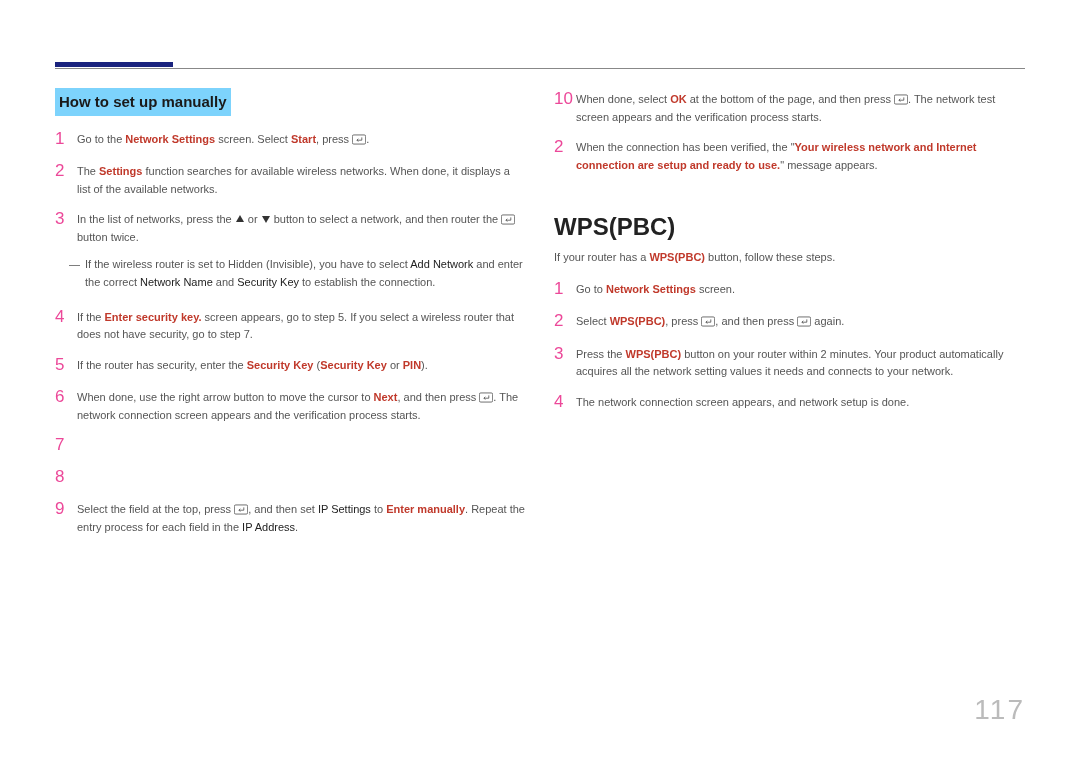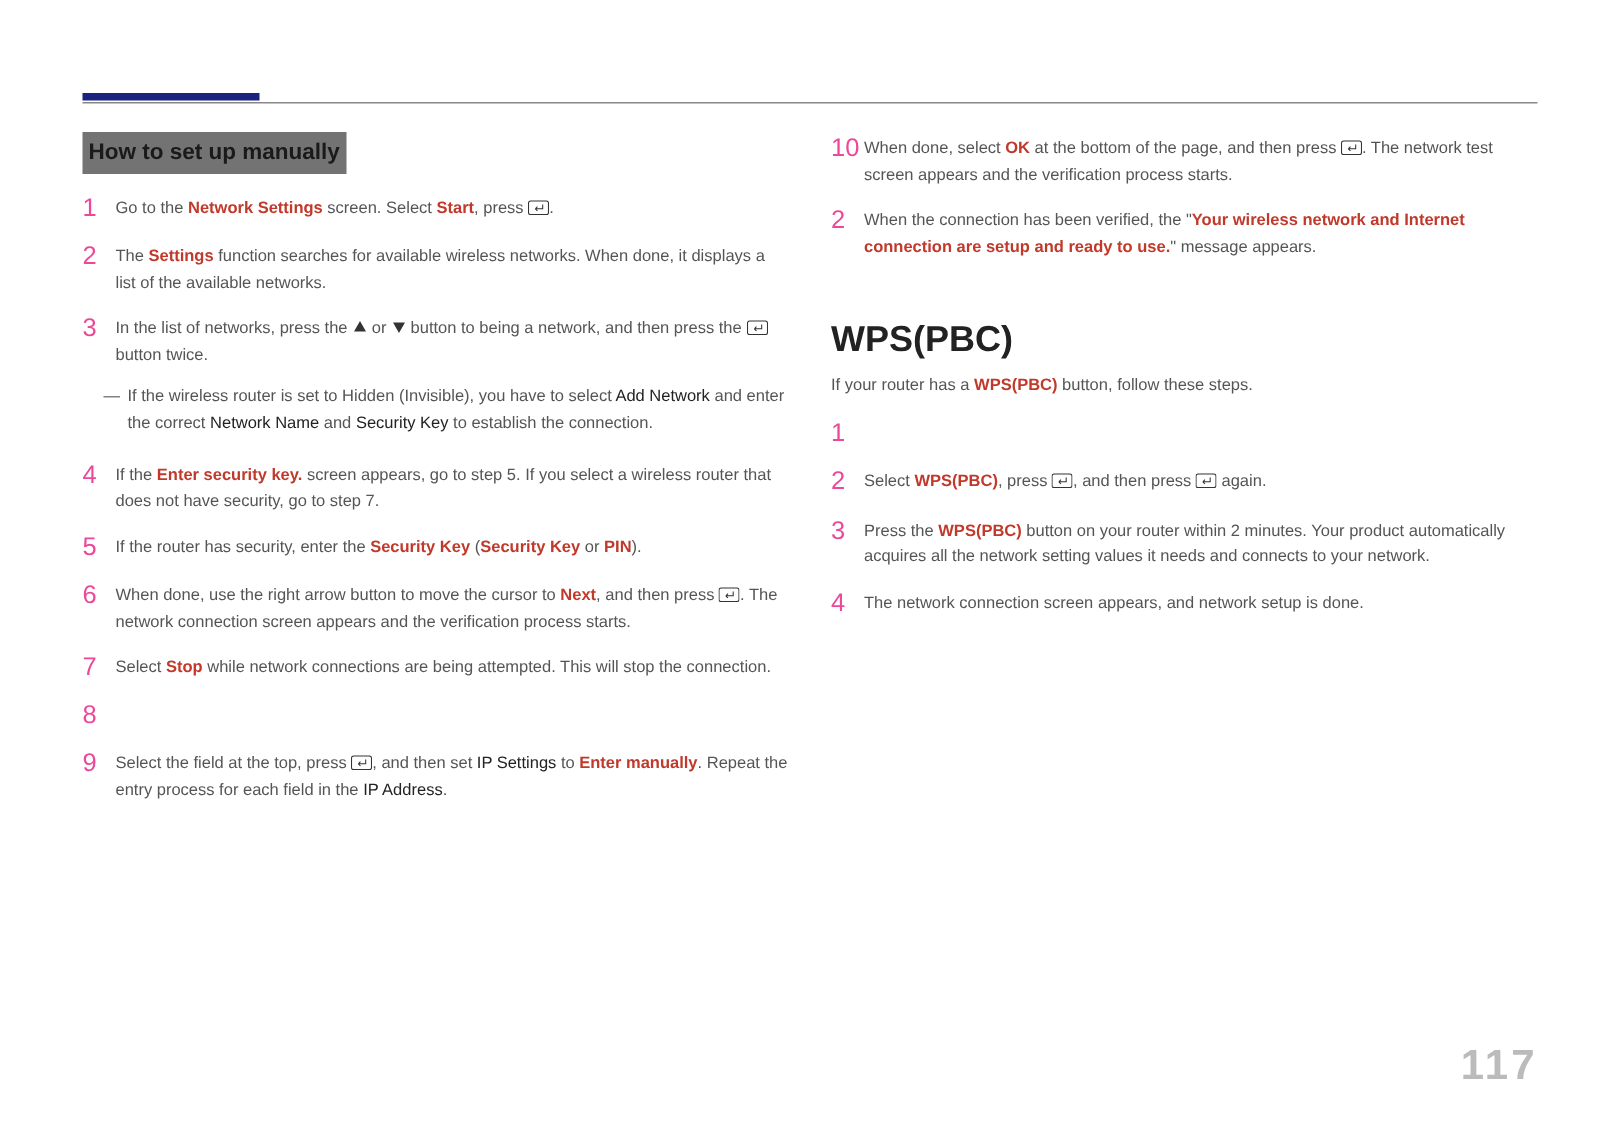--- a/index.html
+++ b/index.html
@@ -32,21 +32,21 @@
   .accent-bar {
     position: absolute;
     top: 62px;
     left: 55px;
     width: 118px;
     height: 5px;
     background: #1a237e;
   }
   .section-head {
     display: inline-block;
-    background: #737373;
+    background: #7dd3fc;
     color: #1a1a1a;
     font-weight: 700;
     font-size: 15px;
     padding: 2px 4px;
     margin-top: 28px;
     margin-bottom: 12px;
   }
   .h1 {
     font-size: 24px;
     font-weight: 700;
@@ -103,21 +103,21 @@
   .intro {
     color: #555;
     margin-bottom: 12px;
   }
   .page-num {
     position: absolute;
     right: 55px;
     bottom: 30px;
     font-size: 28px;
     color: #bbb;
-    font-weight: 700;
+    font-weight: 400;
     letter-spacing: 2px;
   }
 </style>
 </head>
 <body>
 
 <div class="accent-bar"></div>
 <div class="hr-top"></div>
 
 <div class="page">
@@ -142,21 +142,21 @@
       </div>
     </div>
 
     <div class="step">
       <div class="step-num">3</div>
       <div class="step-body">
         <span>In the list of networks, press the </span><svg class="tri" viewBox="0 0 10 10">
             <path d="M5 1L9 8H1Z" fill="#333"></path>
           </svg><span> or </span><svg class="tri" viewBox="0 0 10 10">
             <path d="M5 9L1 2H9Z" fill="#333"></path>
-          </svg><span> button to being a network, and then press the </span><svg class="icon" viewBox="0 0 20 14">
+          </svg><span> button to select a network, and then router the </span><svg class="icon" viewBox="0 0 20 14">
             <rect x="0.5" y="0.5" width="19" height="13" rx="2" fill="none" stroke="#333"></rect>
             <path d="M14 4v4H7M7 8l2-2M7 8l2 2" fill="none" stroke="#333"></path>
           </svg><span> button twice.</span>
       </div>
     </div>
 
     <div class="note">
       <span>If the wireless router is set to Hidden (Invisible), you have to select </span><span class="blk">Add Network</span><span> and enter the correct </span><span class="blk">Network Name</span><span> and </span><span class="blk">Security Key</span><span> to establish the connection.</span>
     </div>
 
@@ -179,23 +179,20 @@
       <div class="step-body">
         <span>When done, use the right arrow button to move the cursor to </span><span class="red">Next</span><span>, and then press </span><svg class="icon" viewBox="0 0 20 14">
             <rect x="0.5" y="0.5" width="19" height="13" rx="2" fill="none" stroke="#333"></rect>
             <path d="M14 4v4H7M7 8l2-2M7 8l2 2" fill="none" stroke="#333"></path>
           </svg><span>. The network connection screen appears and the verification process starts.</span>
       </div>
     </div>
 
     <div class="step">
       <div class="step-num">7</div>
-      <div class="step-body">
-        <span>Select </span><span class="red">Stop</span><span> while network connections are being attempted. This will stop the connection.</span>
-      </div>
     </div>
 
     <div class="step">
       <div class="step-num">8</div>
     </div>
 
     <div class="step">
       <div class="step-num">9</div>
       <div class="step-body">
         <span>Select the field at the top, press </span><svg class="icon" viewBox="0 0 20 14">
@@ -229,20 +226,23 @@
     </div>
 
     <div class="h1">WPS(PBC)</div>
 
     <div class="intro">
       <span>If your router has a </span><span class="red">WPS(PBC)</span><span> button, follow these steps.</span>
     </div>
 
     <div class="step">
       <div class="step-num">1</div>
+      <div class="step-body">
+        <span>Go to </span><span class="red">Network Settings</span><span> screen.</span>
+      </div>
     </div>
 
     <div class="step">
       <div class="step-num">2</div>
       <div class="step-body">
         <span>Select </span><span class="red">WPS(PBC)</span><span>, press </span><svg class="icon" viewBox="0 0 20 14">
             <rect x="0.5" y="0.5" width="19" height="13" rx="2" fill="none" stroke="#333"></rect>
             <path d="M14 4v4H7M7 8l2-2M7 8l2 2" fill="none" stroke="#333"></path>
           </svg><span>, and then press </span><svg class="icon" viewBox="0 0 20 14">
             <rect x="0.5" y="0.5" width="19" height="13" rx="2" fill="none" stroke="#333"></rect>

